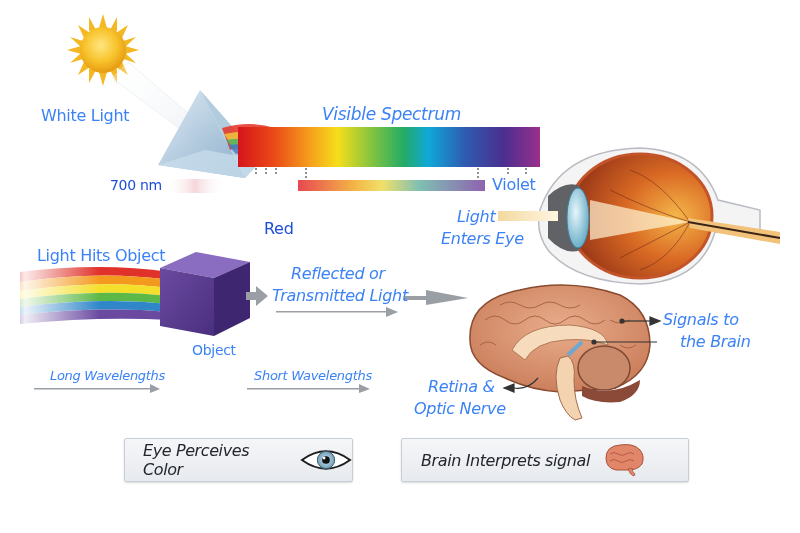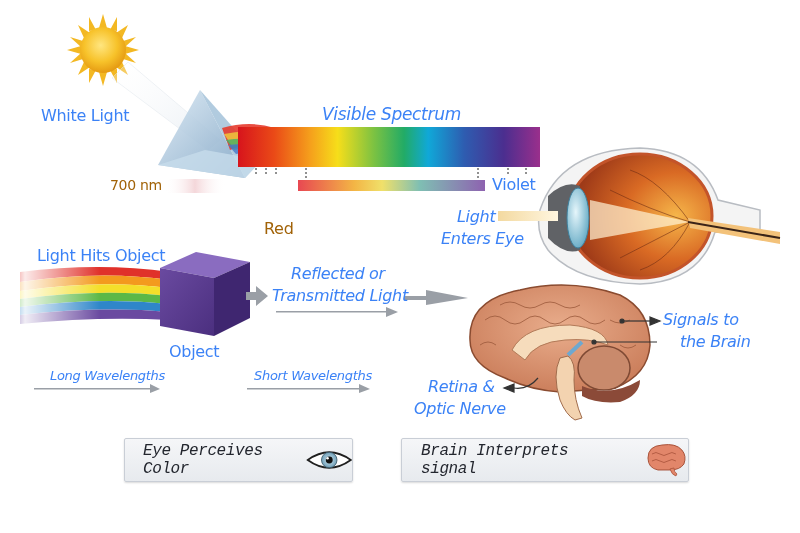--- a/index.html
+++ b/index.html
@@ -4,29 +4,29 @@
 <style>
   html, body { margin: 0; padding: 0; }
   body {
     width: 800px; height: 533px; position: relative; overflow: hidden;
     background: #ffffff;
     font-family: "DejaVu Sans", "Liberation Sans", sans-serif;
     color: #23262e;
   }
   .lbl { position: absolute; font-size: 15px; color: #3b82f6; white-space: nowrap; letter-spacing: -0.3px; }
   .ital { font-style: italic; }
-  .red { color: #a16207; }
+  .red { color: #1d4ed8; }
   svg { position: absolute; left: 0; top: 0; }
   .btn {
     position: absolute; height: 44px; border: 1px solid #c9ced6; border-radius: 2px;
     background: linear-gradient(#f5f6f8, #e7eaee);
     box-shadow: 0 1px 2px rgba(0,0,0,0.15);
     display: flex; align-items: center; box-sizing: border-box;
   }
-  .btn span.t { font-style: italic; font-size: 16px; color: #23262e; letter-spacing: -0.4px; font-family: Liberation Mono, monospace; }
+  .btn span.t { font-style: italic; font-size: 16px; color: #23262e; letter-spacing: -0.4px; }
 </style>
 </head>
 <body>
 
 <svg width="800" height="533" viewBox="0 0 800 533">
   <defs>
     <radialGradient id="sunG" cx="45%" cy="40%" r="60%">
       <stop offset="0" stop-color="#ffe680"></stop>
       <stop offset="0.6" stop-color="#f7c22a"></stop>
       <stop offset="1" stop-color="#e59a12"></stop>
@@ -222,21 +222,21 @@
 <div class="lbl" style="left:41px; top:106px; font-size:16px;">White Light</div>
 <div class="lbl ital" style="left:322px; top:104px; font-size:17px;">Visible Spectrum</div>
 <div class="lbl red" style="left:110px; top:177px; font-size:14px;">700 nm</div>
 <div class="lbl red" style="left:264px; top:175px; font-size:16px;margin-top:44px;">Red</div>
 <div class="lbl" style="left:492px; top:175px; font-size:16px;">Violet</div>
 
 <div class="lbl ital" style="left:457px; top:207px; font-size:16px;">Light</div>
 <div class="lbl ital" style="left:441px; top:229px; font-size:16px;">Enters Eye</div>
 
 <div class="lbl" style="left:37px; top:246px; font-size:16px;">Light Hits Object</div>
-<div class="lbl" style="left:169px; top:342px; font-size:16px;">Object</div>
+<div class="lbl" style="left:192px; top:342px; font-size:14px;">Object</div>
 <div class="lbl ital" style="left:291px; top:264px; font-size:16px;">Reflected or</div>
 <div class="lbl ital" style="left:272px; top:286px; font-size:16px;">Transmitted Light</div>
 <div class="lbl ital" style="left:50px; top:368px; font-size:13px;">Long Wavelengths</div>
 <div class="lbl ital" style="left:254px; top:368px; font-size:13px;">Short Wavelengths</div>
 
 <div class="lbl ital" style="left:663px; top:310px; font-size:16px;">Signals to</div>
 <div class="lbl ital" style="left:662px; top:332px; font-size:16px;margin-left:18px;">the Brain</div>
 <div class="lbl ital" style="left:428px; top:377px; font-size:16px;">Retina &amp;</div>
 <div class="lbl ital" style="left:414px; top:399px; font-size:16px;font-style:italic;">Optic Nerve</div>
 

